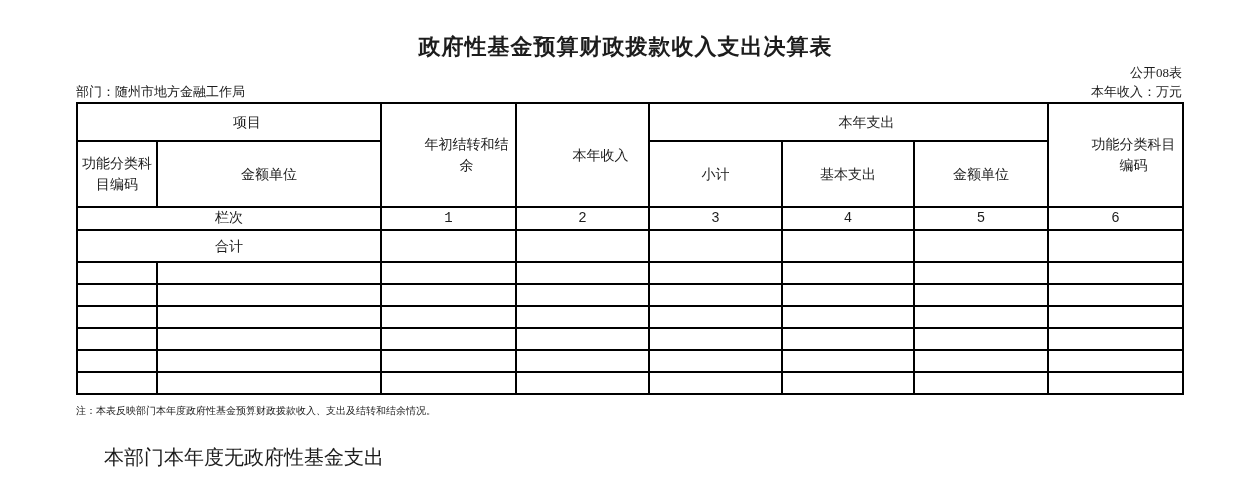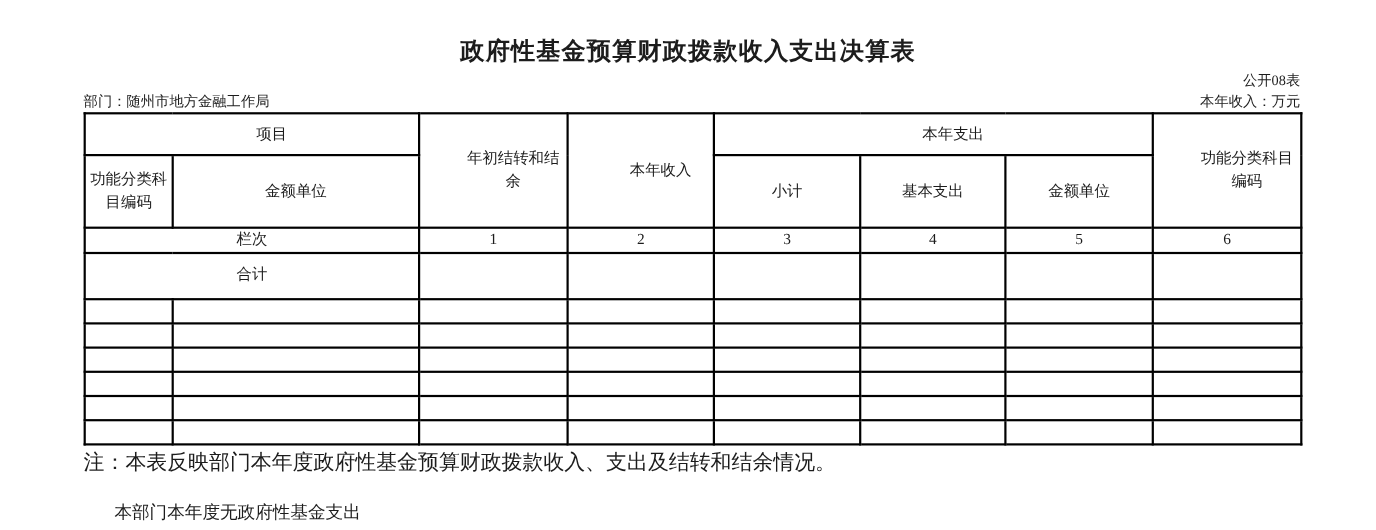--- a/index.html
+++ b/index.html
@@ -53,34 +53,34 @@
     border: 2px solid #000000;
     text-align: center;
     vertical-align: middle;
     font-size: 14px;
     line-height: 21px;
     padding: 0 4px;
     overflow: hidden;
   }
   tr.h38 td { height: 38px; padding-left: 40px; }
   tr.h66 td { height: 66px; }
-  tr.h25 td { height: 14px; }
-  tr.h24 td { height: 42px; font-family: Liberation Mono, monospace; }
+  tr.h25 td { height: 14px; font-family: Liberation Mono, monospace; }
+  tr.h24 td { height: 32px; }
   tr.h22 td { height: 22px; }
   td.code-cell { padding: 0 9px; }
   .note {
     margin-left: 76px;
     margin-top: 7px;
-    font-size: 19px;
+    font-size: 10px;
     line-height: 18px;
   }
   .footer-line {
     margin-left: 104px;
     margin-top: 28px;
-    font-size: 16px;
+    font-size: 20px;
     line-height: 18px;
   }
 </style>
 </head>
 <body>
 
 <div class="page">
 
   <div class="title">政府性基金预算财政拨款收入支出决算表</div>
 

